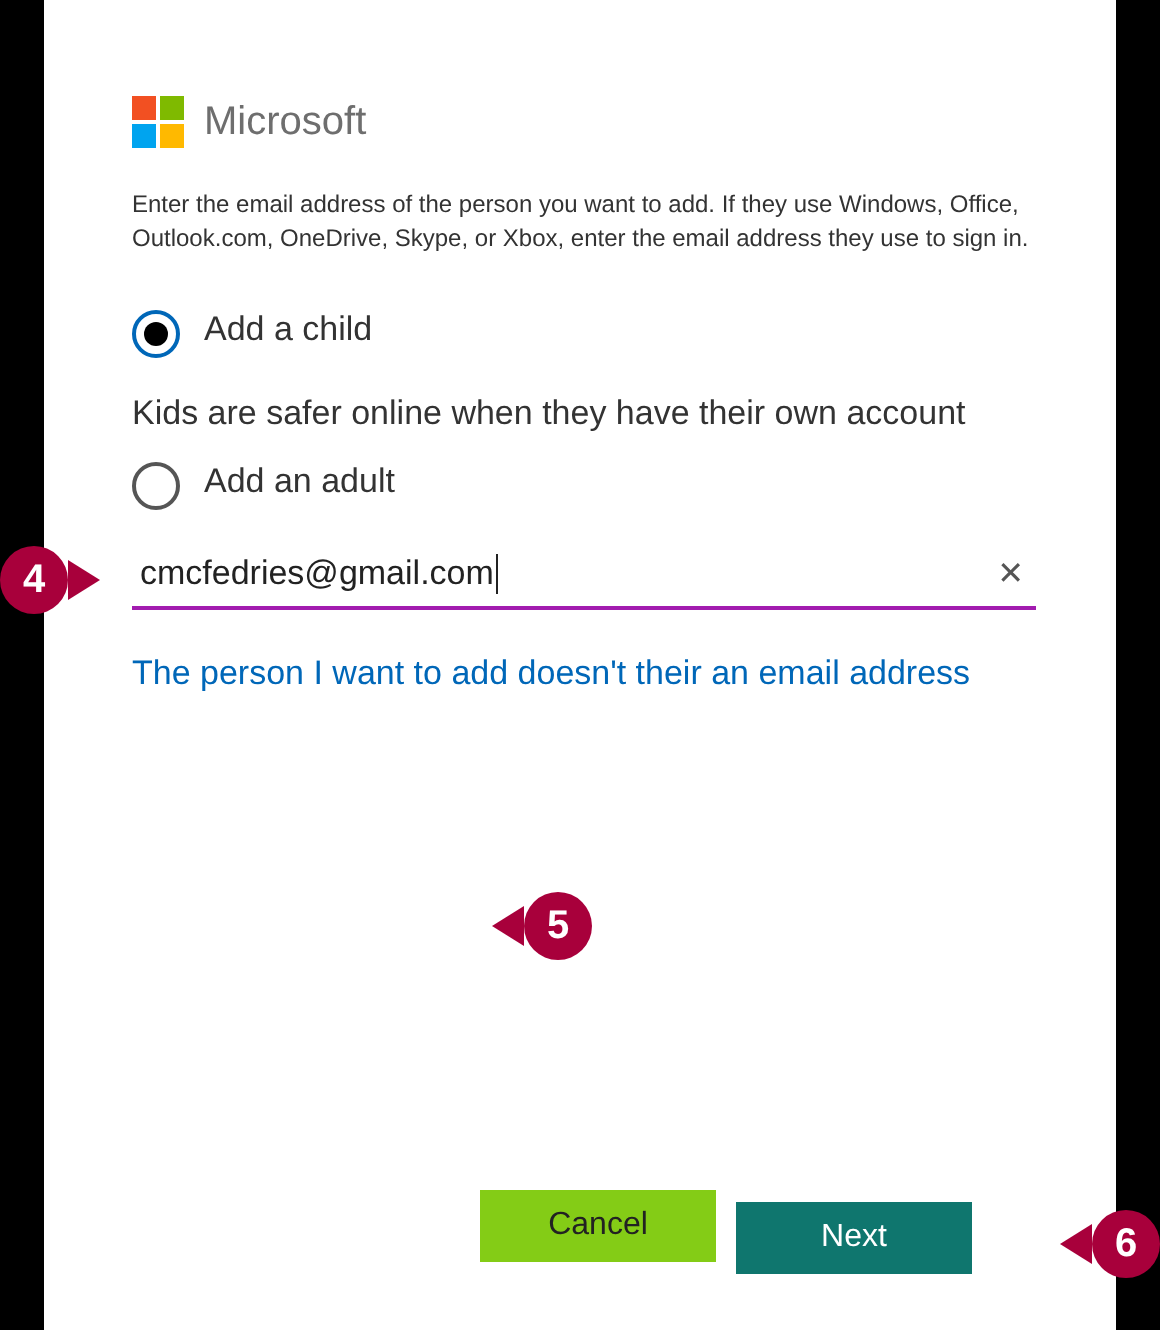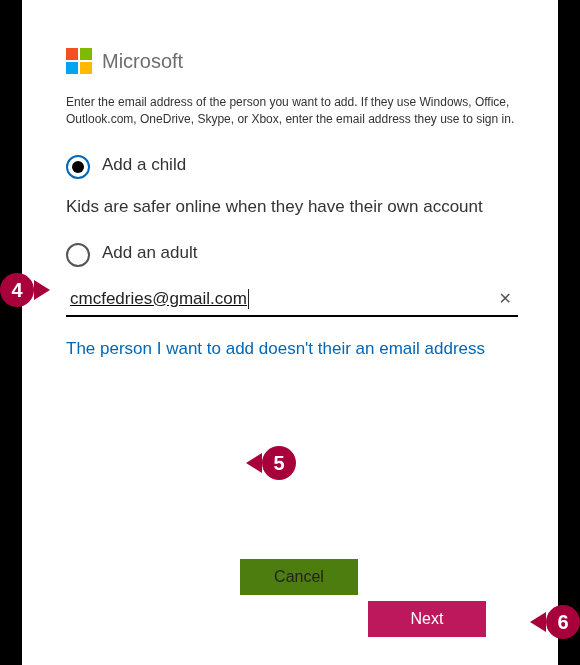--- a/index.html
+++ b/index.html
@@ -48,24 +48,24 @@
   .radio {
     width: 24px; height: 24px; border: 2px solid #555; border-radius: 50%;
     display: flex; align-items: center; justify-content: center;
     flex-shrink: 0;
   }
   .radio.selected { border-color: #0067b8; }
   .radio.selected .dot {
     width: 12px; height: 12px; background:#000; border-radius:50%;
   }
   .radio-label { font-size:17px; color:#333; }
-  .hint { font-size:17px; color:#333; line-height:1.4; margin: 0 0 24px 0; }
+  .hint { font-size:17px; color:#333; line-height:1.4; margin: 0 0 12px 0; }
   .email-field {
-    position: relative; border-bottom: 2px solid #000000;
-    padding: 6px 28px 6px 4px; margin-top: 8px; text-decoration: underline;
+    position: relative; border-bottom: 2px solid #a21caf;
+    padding: 6px 28px 6px 4px; margin-top: 8px;
   }
   .email-text { font-size:17px; color:#222; }
   .cursor {
     display:inline-block; width:1px; height:20px; background:#222;
     vertical-align: middle; margin-left:1px;
   }
   .clear-x {
     position:absolute; right:6px; top:6px; color:#555; font-size:16px;
     cursor:pointer;
   }
@@ -73,22 +73,22 @@
     display:block; margin-top:20px; color:#0067b8; font-size:17px;
     line-height:1.4; cursor:pointer; max-width: 420px;
   }
   .button-row {
     position:absolute; right: 72px; bottom: 28px; display:flex; gap:10px;
   }
   .btn {
     width:118px; height:36px; display:flex; align-items:center;
     justify-content:center; font-size:16px; cursor:pointer; border:none;
   }
-  .btn-cancel { background:#4d7c0f; color:#222; }
-  .btn-next { background:#be185d; color:#fff;margin-top:42px; }
+  .btn-cancel { background:#84cc16; color:#222;margin-top:36px; }
+  .btn-next { background:#0f766e; color:#fff;margin-top:42px; }
 
   
   .callout {
     position:absolute; display:flex; align-items:center;
     font-weight:600; font-size:20px; pointer-events:none;
   }
   .callout .bubble {
     width:34px; height:34px; border-radius:50%; background:#a8003b;
     color:#fff; display:flex; align-items:center; justify-content:center;
   }

